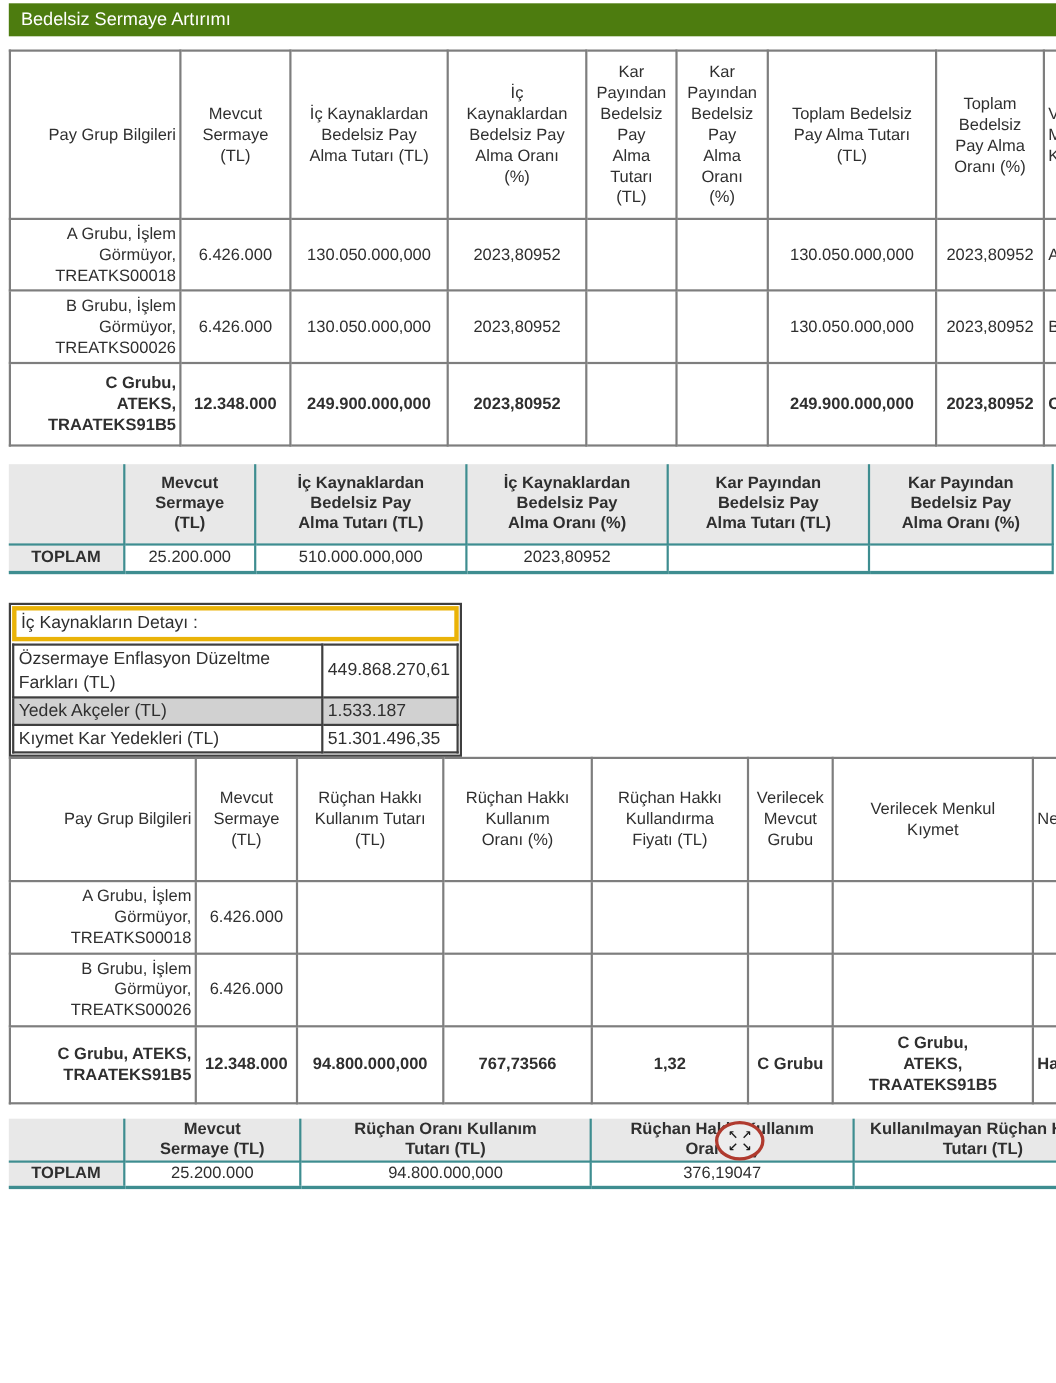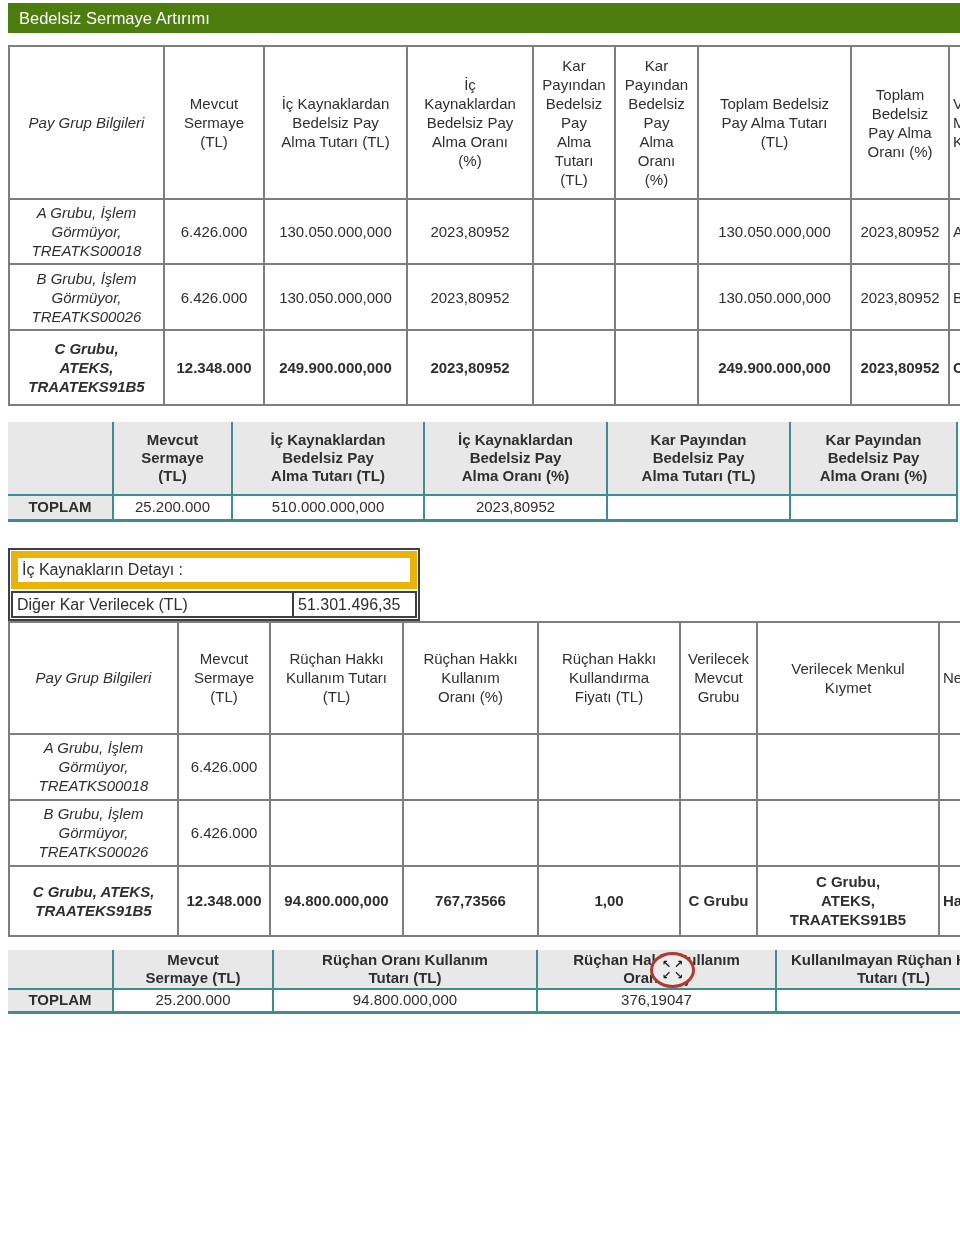--- a/index.html
+++ b/index.html
@@ -6,37 +6,37 @@
   body{width:960px;height:1257px;overflow:hidden;font-family:"Liberation Sans",sans-serif;color:#2f2f2f;}
   .page{position:relative;width:1110px;padding:3px 0 0 8px;box-sizing:border-box;}
   .bar{width:959px;height:30px;background:#4d7c0f;color:#ffffff;font-size:16.5px;line-height:30px;
        padding-left:11px;box-sizing:border-box;}
   .bar1{margin-bottom:12px;}
   .bar2{margin-top:17px;margin-bottom:13px;}
   table{border-collapse:collapse;table-layout:fixed;}
   .main{font-size:15px;line-height:19px;}
   .main td{border:2px solid #7e7e7e;padding:1px 3px;text-align:center;vertical-align:middle;
            white-space:pre-line;}
-  .main td.first{text-align:center;font-style:italic;}
+  .main td.first{text-align:right;}
   .main td.clipcol{text-align:left;}
   .main tr.bold td{font-weight:bold;}
   .t1{width:1090px;}
   .t2{width:1050px;}
   .sum{font-size:15px;line-height:18px;}
   .sum td{border:2px solid #3e8d90;padding:1px 3px;text-align:center;vertical-align:middle;
           white-space:pre-line;background:#ffffff;}
   .sum tr.shead td{background:#e8e8e8;font-weight:bold;border-top:none;}
   .sum td.edge{border-left:none;}
   .sum tr.srow td{border-bottom:3px solid #3e8d90;}
   .sum td.slabel{background:#e8e8e8;font-weight:bold;}
   .s1{width:949px;margin-top:16px;}
   .s2{width:1003px;}
   .s2wrap{position:relative;margin-top:13px;}
   .detail{width:412px;margin-top:26px;border:2px solid #3f3f3f;padding:1px;box-sizing:border-box;background:#fff;}
-  .dtitle{border:7px solid #eab308;height:24px;line-height:24px;font-size:16px;padding-left:4px;margin-bottom:2px;}
+  .dtitle{border:4px solid #eab308;height:24px;line-height:24px;font-size:16px;padding-left:4px;margin-bottom:2px;}
   .dtable{width:100%;font-size:16px;line-height:21px;}
   .dtable td{border:2px solid #3f3f3f;padding:1px 4px;vertical-align:middle;text-align:left;}
   .dtable tr:nth-child(even) td{background:#d1d1d1;}
   .dtable td.dlabel{width:271px;}
   .cursor-annotation{position:absolute;left:642px;top:2px;width:45px;height:36px;background:#ededed;
       border:3px solid #b03a2e;border-radius:50%;box-sizing:border-box;z-index:2;
       display:flex;flex-direction:column;align-items:center;justify-content:center;}
   .cursor-annotation .arow{display:flex;gap:3px;font-family:"DejaVu Sans",sans-serif;font-size:11px;
       line-height:11px;font-weight:bold;color:#1a1a1a;}
 </style>
@@ -176,22 +176,30 @@
       <td></td>
       <td></td>
     </tr>
   </tbody>
     </table>
 
   <div class="detail">
     <div class="dtitle">İç Kaynakların Detayı :</div>
     <table class="dtable">
       <tbody>
+          <tr style="height:48px">
+        <td class="dlabel">Özsermaye Enflasyon Düzeltme Farkları (TL)</td>
+        <td class="dval">449.868.270,61</td>
+      </tr>
+      <tr style="height:23px">
+        <td class="dlabel">Yedek Akçeler (TL)</td>
+        <td class="dval">1.533.187</td>
+      </tr>
       <tr style="height:24px">
-        <td class="dlabel">Diğer Kar Verilecek (TL)</td>
+        <td class="dlabel">Kıymet Kar Yedekleri (TL)</td>
         <td class="dval">51.301.496,35</td>
       </tr>
     </tbody>
       </table>
   </div>
 
 
   <table class="main t2">
     <colgroup>
         <col style="width:169px">
@@ -248,21 +256,21 @@
       <td></td>
       <td></td>
       <td class="clipcol"></td>
     </tr>
     <tr class="bold" style="height:70px">
       <td class="first">C Grubu, ATEKS,
 TRAATEKS91B5</td>
       <td>12.348.000</td>
       <td>94.800.000,000</td>
       <td>767,73566</td>
-      <td>1,00</td>
+      <td>1,32</td>
       <td>C Grubu</td>
       <td>C Grubu,
 ATEKS,
 TRAATEKS91B5</td>
       <td class="clipcol">Hamiline</td>
     </tr>
   </tbody>
     </table>
 
   <div class="s2wrap">

